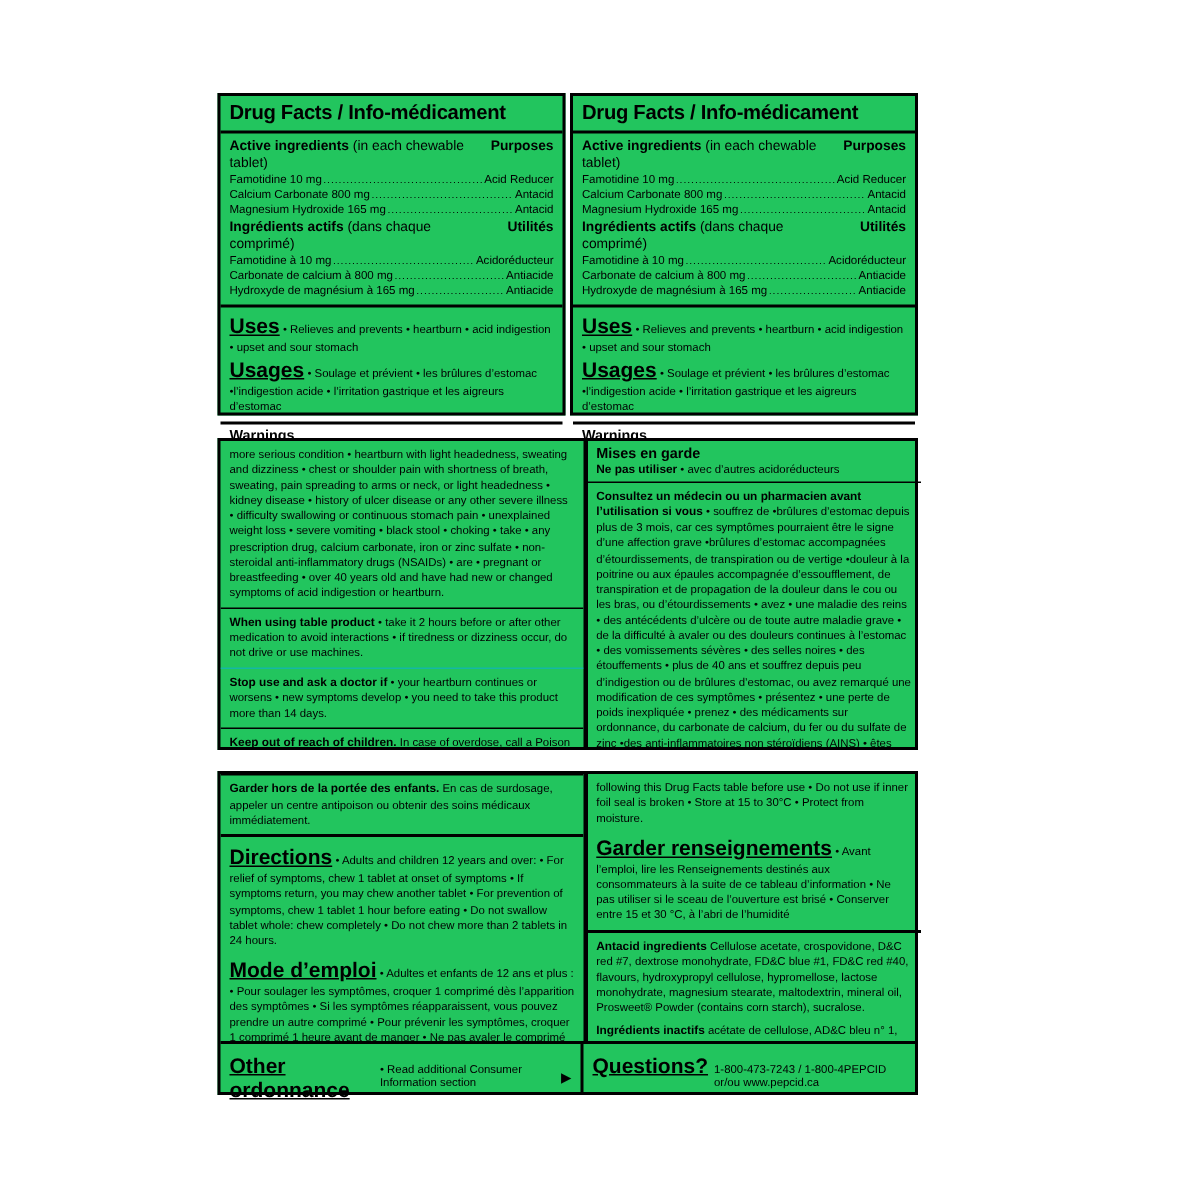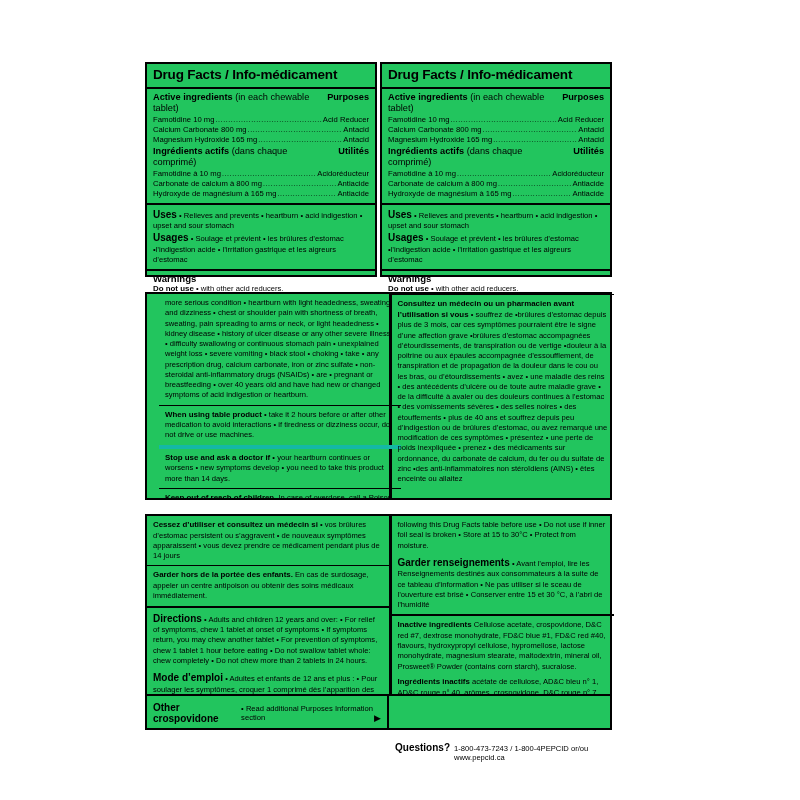--- a/index.html
+++ b/index.html
@@ -42,48 +42,48 @@
   .ing .dots {
     flex: 1 1 auto; overflow: hidden; margin: 0 1px;
     letter-spacing: 0.6px; font-size: 7px;
   }
   .ing .pp { flex: 0 0 auto; text-align: right; }
 
   .body {
     font-size: 7.6px; line-height: 1.35; text-align: left;
   }
   .body b, .lead { font-weight: bold; }
-  .lead { font-size: 10px; }
+  .lead { font-size: 14px; text-decoration: underline; }
   .lead-sm { font-weight: bold; font-size: 7.9px; }
 
   .arrow { font-size: 9px; line-height: 1; }
 
   
   #band-top { left: 145px; top: 62px; width: 232px; height: 215px; }
   #band-top-2 { left: 380px; top: 62px; width: 232px; height: 215px; }
 
   
   #band-mid { left: 145px; top: 292px; width: 467px; height: 208px; }
-  #mid-en { left: 12px; width: 242px; padding: 0; }
+  #mid-en { left: 0; width: 242px; padding: 0; }
   #mid-fr { left: 244.5px; right: 0; width: 222px; }
   #mid-div { left: 242px; }
 
   
   #band-bot { left: 145px; top: 514px; width: 467px; height: 216px; }
   #bot-en { left: 0; width: 242px; }
   #bot-fr { left: 244.5px; right: 0; width: 222px; }
   #bot-div { left: 242px; top: 0; bottom: 34px; }
 
   .bot-foot {
     position: absolute; left: 0; right: 0; bottom: 0; height: 34px;
     border-top: 2.5px solid #000; display: flex;
   }
   .foot-cell { padding: 6px 6px 0 6px; position: relative; }
   #foot-en { width: 242px; border-right: 2.5px solid #000; }
-  #foot-fr { flex: 1; margin-top: 40px; }
+  #foot-fr { flex: 1; }
   .foot-line { display: flex; align-items: baseline; font-size: 7.6px; }
   .foot-line .lead { margin-right: 4px; }
   .foot-arrow { position: absolute; right: 6px; bottom: 5px; font-size: 9px; }
 
   .mid-pad { padding: 4px 6px 4px 6px; }
 </style>
 </head>
 <body>
 
 <div class="page">
@@ -214,48 +214,48 @@
     <div class="divider-v" id="mid-div"></div>
 
     <div class="col" id="mid-en">
       <div class="mid-pad body">
         <span>more serious condition  • heartburn with light headedness, sweating and dizziness  • chest or shoulder pain with shortness of breath, sweating, pain spreading to arms or neck, or light headedness • kidney disease  • history of ulcer disease or any other severe illness • difficulty swallowing or continuous stomach pain  • unexplained weight loss • severe vomiting  • black stool • choking  • take  • any prescription drug, calcium carbonate, iron or zinc sulfate • non-steroidal anti-inflammatory drugs (NSAIDs)  • are  • pregnant or breastfeeding  • over 40 years old and have had new or changed symptoms of acid indigestion or heartburn.</span>
       </div>
       <div class="mid-pad body" style="border-top:1px solid #000">
         <span class="lead-sm">When using table product</span>
         <span>• take it 2 hours before or after other medication to avoid interactions  • if tiredness or dizziness occur, do not drive or use machines.</span>
       </div>
-      <div class="mid-pad body" style="border-top:4px solid #14b8a6">
+      <div class="mid-pad body" style="border-top:1px solid #14b8a6">
         <span class="lead-sm">Stop use and ask a doctor if</span>
         <span>• your heartburn continues or worsens  • new symptoms develop  • you need to take this product more than 14 days.</span>
       </div>
       <div class="mid-pad body" style="border-top:1px solid #000">
         <span class="lead-sm">Keep out of reach of children.</span>
         <span>In case of overdose, call a Poison Control Centre or get medical help right away.</span>
       </div>
 
     </div>
 
     <div class="col" id="mid-fr">
+      <div style="padding:3px 6px 2px 6px">
+        <div style="font-size:9.6px;font-weight:bold">Mises en garde</div>
+        <div class="body"><span class="lead-sm">Ne pas utiliser</span> <span>• avec d’autres acidoréducteurs</span></div>
+      </div>
       <div class="mid-pad body" style="border-top:1px solid #000">
         <span class="lead-sm">Consultez un médecin ou un pharmacien avant l’utilisation si vous</span>
         <span>• souffrez de •brûlures d’estomac depuis plus de 3 mois, car ces symptômes pourraient être le signe d’une affection grave •brûlures d’estomac accompagnées d’étourdissements, de transpiration ou de vertige •douleur à la poitrine ou aux épaules accompagnée d’essoufflement, de transpiration et de propagation de la douleur dans le cou ou les bras, ou d’étourdissements  • avez  • une maladie des reins  • des antécédents d’ulcère ou de toute autre maladie grave • de la difficulté à avaler ou des douleurs continues à l’estomac  • des vomissements sévères  • des selles noires  • des étouffements • plus de 40 ans et souffrez depuis peu d’indigestion ou de brûlures d’estomac, ou avez remarqué une modification de ces symptômes  • présentez  • une perte de poids inexpliquée  • prenez  • des médicaments sur ordonnance, du carbonate de calcium, du fer ou du sulfate de zinc •des anti-inflammatoires non stéroïdiens (AINS)  • êtes enceinte ou allaitez</span>
       </div>
 
     </div>
   </div>
 
   <div class="band" id="band-bot">
     <div class="divider-v" id="bot-div"></div>
 
     <div class="col" id="bot-en" style="bottom:34px">
-      <div class="mid-pad body">
-        <span class="lead-sm">Cessez d’utiliser et consultez un médecin si</span>
-        <span>• vos brûlures d’estomac persistent ou s’aggravent  • de nouveaux symptômes apparaissent  • vous devez prendre ce médicament pendant plus de 14 jours</span>
-      </div>
       <div class="mid-pad body" style="border-top:1px solid #000">
         <span class="lead-sm">Garder hors de la portée des enfants.</span>
         <span>En cas de surdosage, appeler un centre antipoison ou obtenir des soins médicaux immédiatement.</span>
       </div>
       <div class="mid-pad body" style="border-top:2.5px solid #000">
         <span class="lead">Directions</span>
         <span>• Adults and children 12 years and over: • For relief of symptoms, chew 1 tablet at onset of symptoms  • If symptoms return, you may chew another tablet  • For prevention of symptoms, chew 1 tablet 1 hour before eating  • Do not swallow tablet whole: chew completely • Do not chew more than 2 tablets in 24 hours.</span>
       </div>
       <div class="mid-pad body" style="padding-top:1px">
         <span class="lead">Mode d’emploi</span>
@@ -265,34 +265,34 @@
 
     <div class="col" id="bot-fr" style="bottom:34px">
       <div class="mid-pad body">
         <span>following this Drug Facts table before use  • Do not use if inner foil seal is broken  • Store at 15 to 30°C  • Protect from moisture.</span>
       </div>
       <div class="mid-pad body" style="padding-top:1px">
         <span class="lead">Garder renseignements</span>
         <span>• Avant l’emploi, lire les Renseignements destinés aux consommateurs à la suite de ce tableau d’information • Ne pas utiliser si le sceau de l’ouverture est brisé  • Conserver entre 15 et 30 °C, à l’abri de l’humidité</span>
       </div>
       <div class="mid-pad body" style="border-top:2.5px solid #000">
-        <span class="lead-sm">Inactive ingredients</span>
+        <span class="lead-sm">Antacid ingredients</span>
         <span>Cellulose acetate, crospovidone, D&amp;C red #7, dextrose monohydrate, FD&amp;C blue #1, FD&amp;C red #40, flavours, hydroxypropyl cellulose, hypromellose, lactose monohydrate, magnesium stearate, maltodextrin, mineral oil, Prosweet® Powder (contains corn starch), sucralose.</span>
       </div>
       <div class="mid-pad body" style="padding-top:1px">
         <span class="lead-sm">Ingrédients inactifs</span>
         <span>acétate de cellulose, AD&amp;C bleu n° 1, AD&amp;C rouge n° 40, arômes, crospovidone, D&amp;C rouge n° 7, dextrose monohydraté, huile minérale, hydroxypropylcellulose, hypromellose, lactose monohydraté, maltodextrine, poudre Prosweet® (contient de l’amidon de maïs), stéarate de magnésium, sucralose.</span>
       </div>
     </div>
 
     <div class="bot-foot">
       <div class="foot-cell" id="foot-en">
         <div class="foot-line">
-          <span class="lead">Other crospovidone</span>
-          <span>• Read additional Purposes Information section</span>
+          <span class="lead">Other ordonnance</span>
+          <span>• Read additional Consumer Information section</span>
         </div>
         <span class="foot-arrow">▶</span>
       </div>
       <div class="foot-cell" id="foot-fr">
         <div class="foot-line">
           <span class="lead">Questions?</span>
           <span>1-800-473-7243 / 1-800-4PEPCID or/ou www.pepcid.ca</span>
         </div>
       </div>
     </div>

